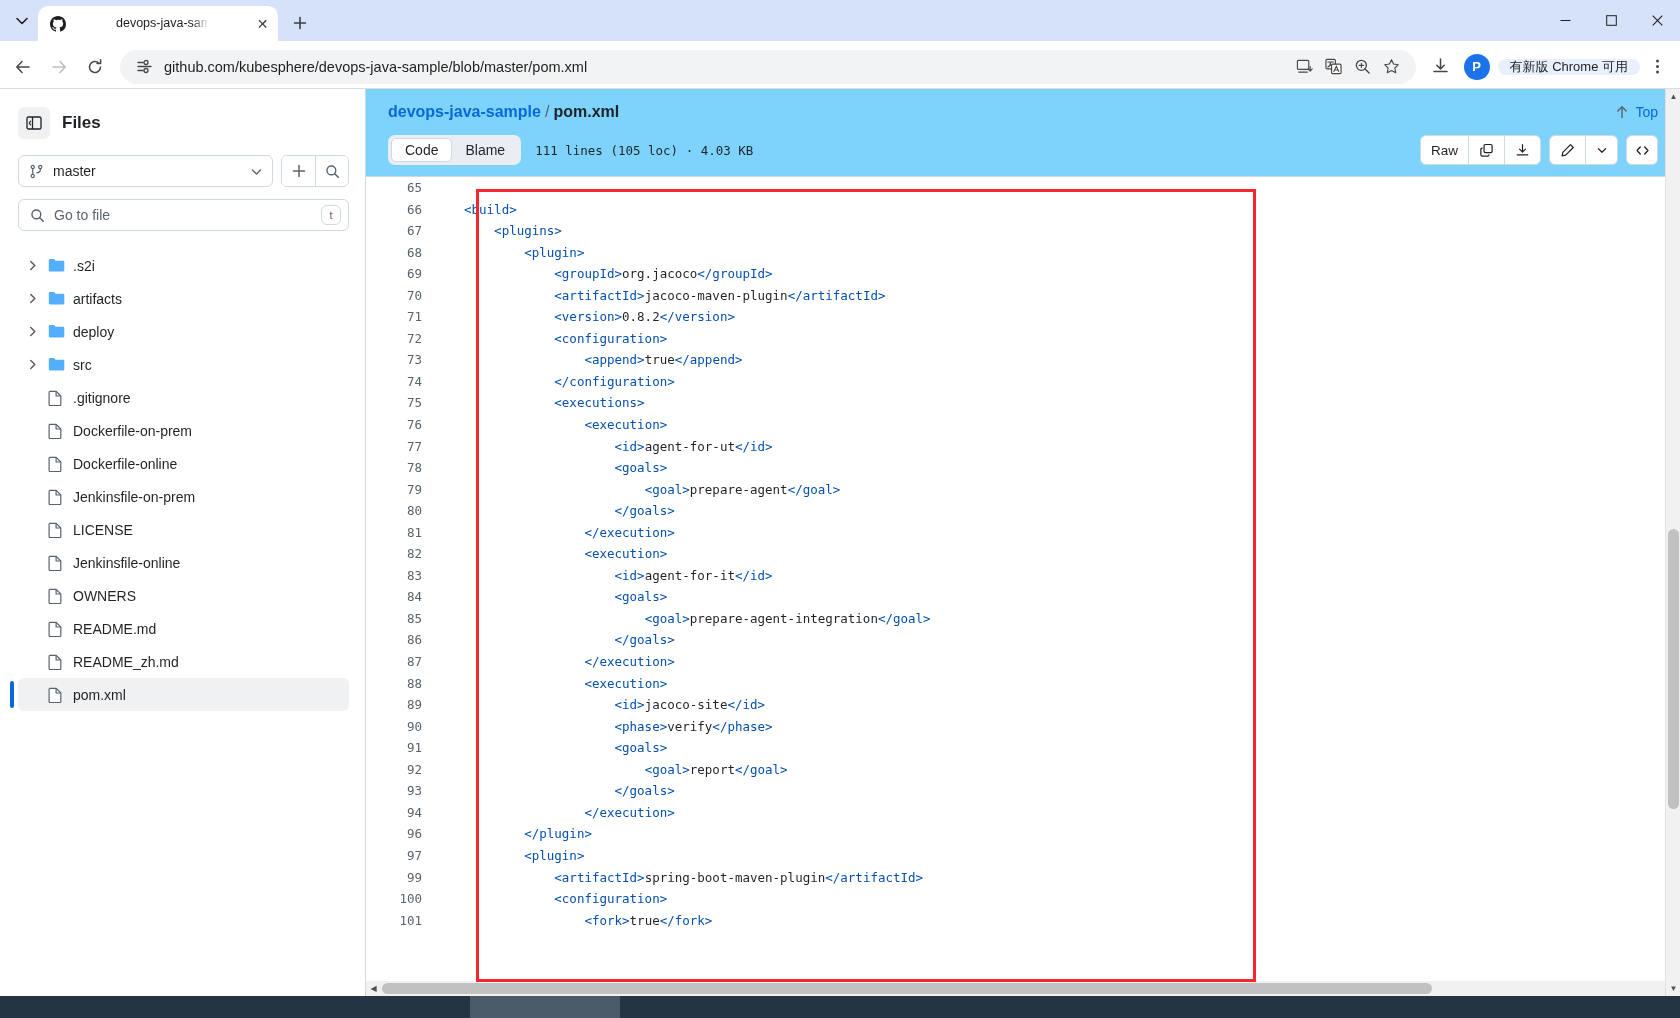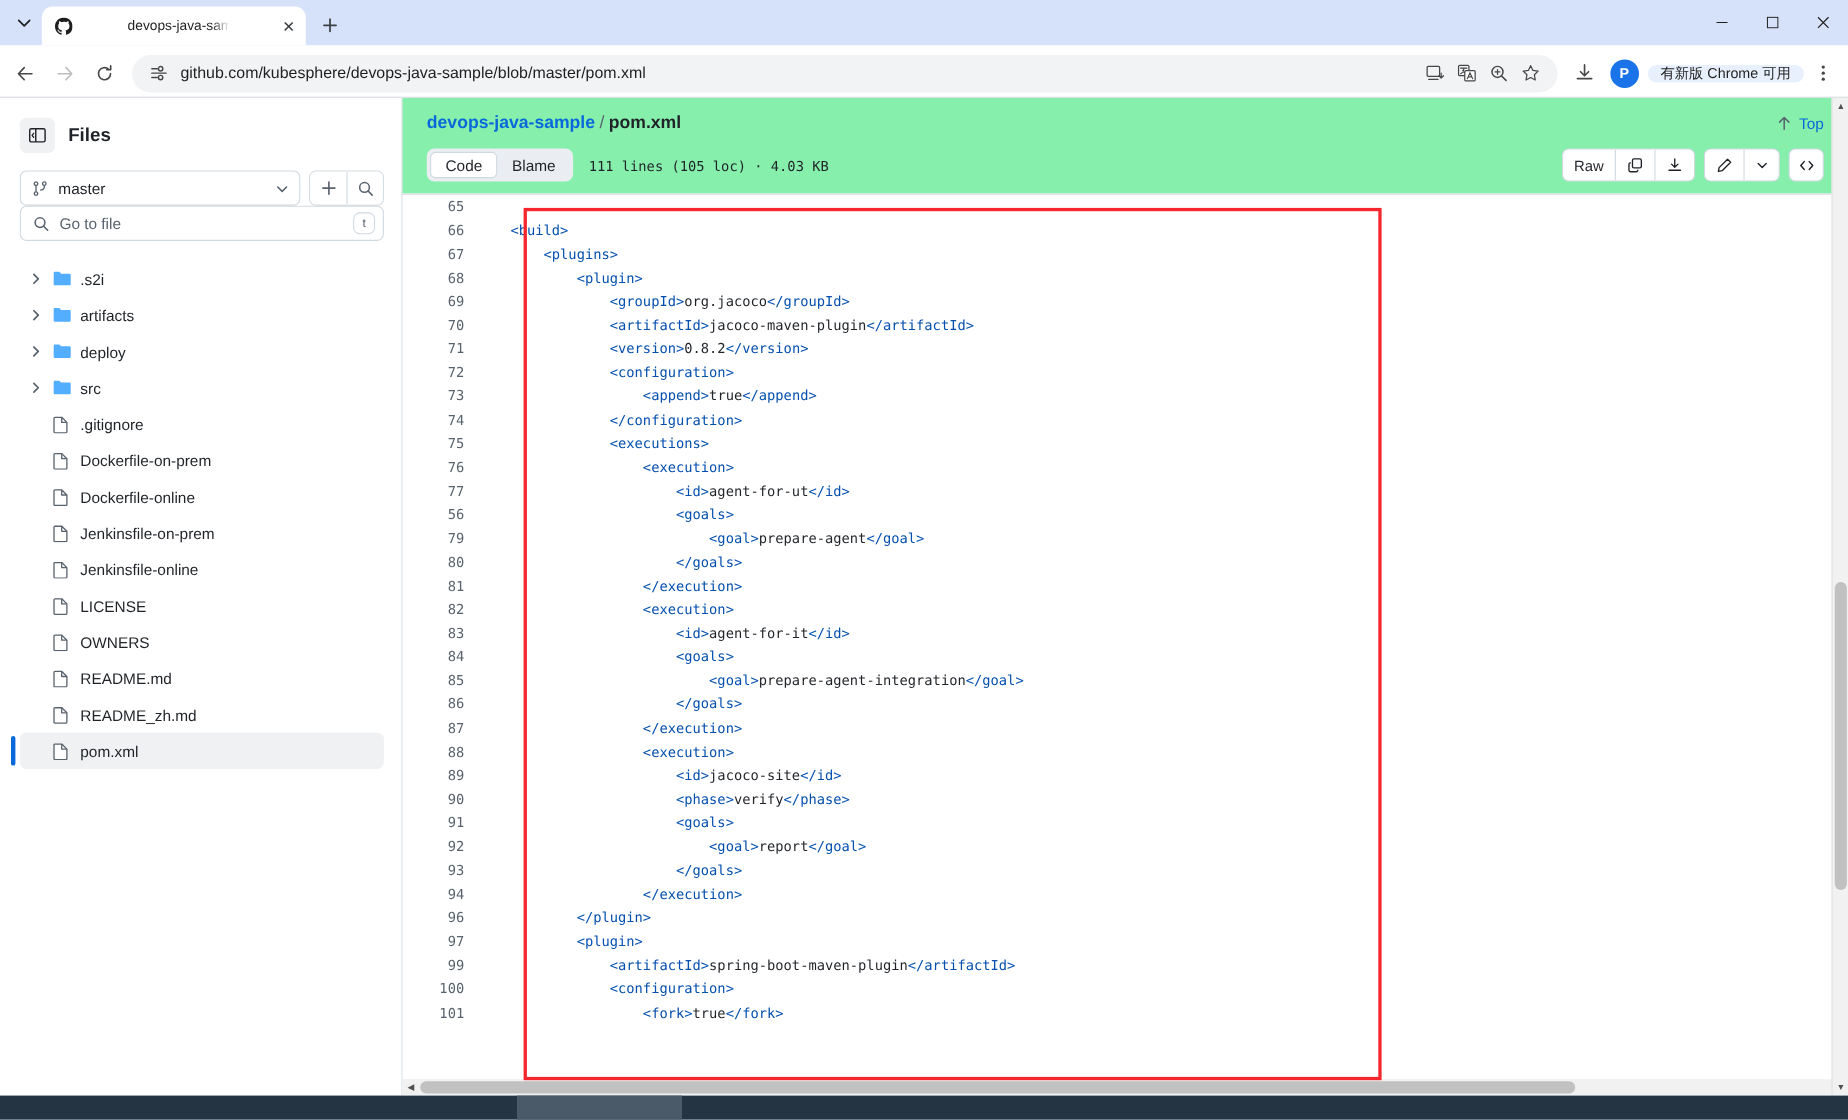--- a/index.html
+++ b/index.html
@@ -193,20 +193,21 @@
     background: #f0f1f3;
     display: flex; align-items: center; justify-content: center;
     color: #1f2328;
     flex: 0 0 32px;
   }
   .sidebar-title {
     font-size: 17px; font-weight: 600; color: #1f2328;
   }
   .branch-row {
     display: flex; align-items: center; gap: 8px;
+    margin-bottom: 12px;
   }
   .branch-select {
     flex: 1 1 auto;
     height: 32px;
     border: 1px solid #d1d9e0;
     border-radius: 6px;
     display: flex; align-items: center;
     padding: 0 10px;
     gap: 9px;
     background: #fff;
@@ -285,21 +286,21 @@
   .content {
     flex: 1 1 auto;
     display: flex; flex-direction: column;
     min-width: 0;
     border-left: 1px solid #d1d9e0;
     background: #ffffff;
     position: relative;
   }
   .file-header {
     padding: 14px 22px 0 22px;
-    background: #86efac;
+    background: #7dd3fc;
   }
   .breadcrumb-row {
     display: flex; align-items: center; justify-content: space-between;
     padding-bottom: 14px;
   }
   .breadcrumb { font-size: 16px; color: #1f2328; }
   .breadcrumb .repo { color: #0969da; font-weight: 600; }
   .breadcrumb .sep { color: #59636e; margin: 0 4px; font-weight: 400; }
   .breadcrumb .file { font-weight: 600; }
   .top-link {
@@ -746,35 +747,35 @@
               <svg width="11" height="11" viewBox="0 0 11 11">
                 <path d="M3.8 1.5l4 4-4 4" stroke="currentColor" stroke-width="1.6" fill="none" stroke-linecap="round" stroke-linejoin="round"></path>
               </svg>
             </span>
             <span class="tree-icon">
               <svg width="15" height="16" viewBox="0 0 15 16">
                 <path d="M2 1.4h6.2L12.8 6v8.6a.9.9 0 0 1-.9.9H2a.9.9 0 0 1-.9-.9V2.3A.9.9 0 0 1 2 1.4z" stroke="#59636e" stroke-width="1.2" fill="#fff" stroke-linejoin="round"></path>
                 <path d="M8.1 1.5V6h4.6" stroke="#59636e" stroke-width="1.2" fill="none" stroke-linejoin="round"></path>
               </svg>
             </span>
-            <span class="tree-label">Jenkinsfile-online</span>
+            <span class="tree-label">LICENSE</span>
           </div>
           <div class="tree-row">
             <span class="chev blank">
               <svg width="11" height="11" viewBox="0 0 11 11">
                 <path d="M3.8 1.5l4 4-4 4" stroke="currentColor" stroke-width="1.6" fill="none" stroke-linecap="round" stroke-linejoin="round"></path>
               </svg>
             </span>
             <span class="tree-icon">
               <svg width="15" height="16" viewBox="0 0 15 16">
                 <path d="M2 1.4h6.2L12.8 6v8.6a.9.9 0 0 1-.9.9H2a.9.9 0 0 1-.9-.9V2.3A.9.9 0 0 1 2 1.4z" stroke="#59636e" stroke-width="1.2" fill="#fff" stroke-linejoin="round"></path>
                 <path d="M8.1 1.5V6h4.6" stroke="#59636e" stroke-width="1.2" fill="none" stroke-linejoin="round"></path>
               </svg>
             </span>
-            <span class="tree-label">LICENSE</span>
+            <span class="tree-label">Jenkinsfile-online</span>
           </div>
           <div class="tree-row">
             <span class="chev blank">
               <svg width="11" height="11" viewBox="0 0 11 11">
                 <path d="M3.8 1.5l4 4-4 4" stroke="currentColor" stroke-width="1.6" fill="none" stroke-linecap="round" stroke-linejoin="round"></path>
               </svg>
             </span>
             <span class="tree-icon">
               <svg width="15" height="16" viewBox="0 0 15 16">
                 <path d="M2 1.4h6.2L12.8 6v8.6a.9.9 0 0 1-.9.9H2a.9.9 0 0 1-.9-.9V2.3A.9.9 0 0 1 2 1.4z" stroke="#59636e" stroke-width="1.2" fill="#fff" stroke-linejoin="round"></path>
@@ -940,21 +941,21 @@
                 </tr>
                 <tr>
                   <td class="ln">76</td>
                   <td class="lc">                <span class="tag">&lt;execution&gt;</span></td>
                 </tr>
                 <tr>
                   <td class="ln">77</td>
                   <td class="lc">                    <span class="tag">&lt;id&gt;</span><span class="txt">agent-for-ut</span><span class="tag">&lt;/id&gt;</span></td>
                 </tr>
                 <tr>
-                  <td class="ln">56</td>
+                  <td class="ln">78</td>
                   <td class="lc">                    <span class="tag">&lt;goals&gt;</span></td>
                 </tr>
                 <tr>
                   <td class="ln">79</td>
                   <td class="lc">                        <span class="tag">&lt;goal&gt;</span><span class="txt">prepare-agent</span><span class="tag">&lt;/goal&gt;</span></td>
                 </tr>
                 <tr>
                   <td class="ln">80</td>
                   <td class="lc">                    <span class="tag">&lt;/goals&gt;</span></td>
                 </tr>

